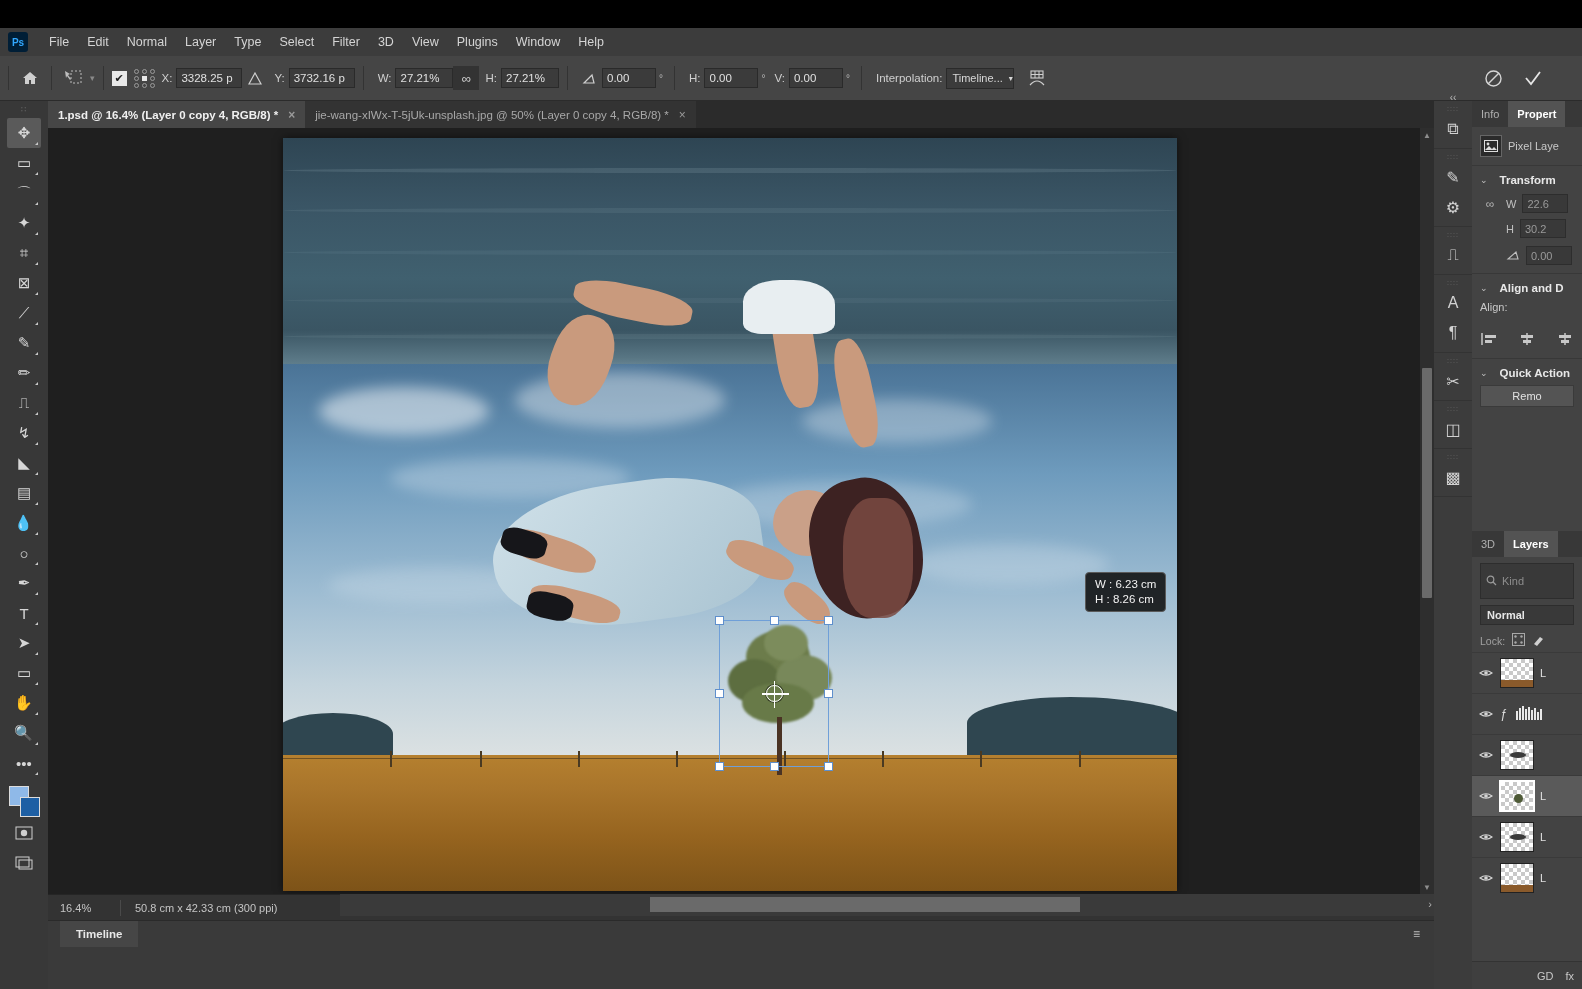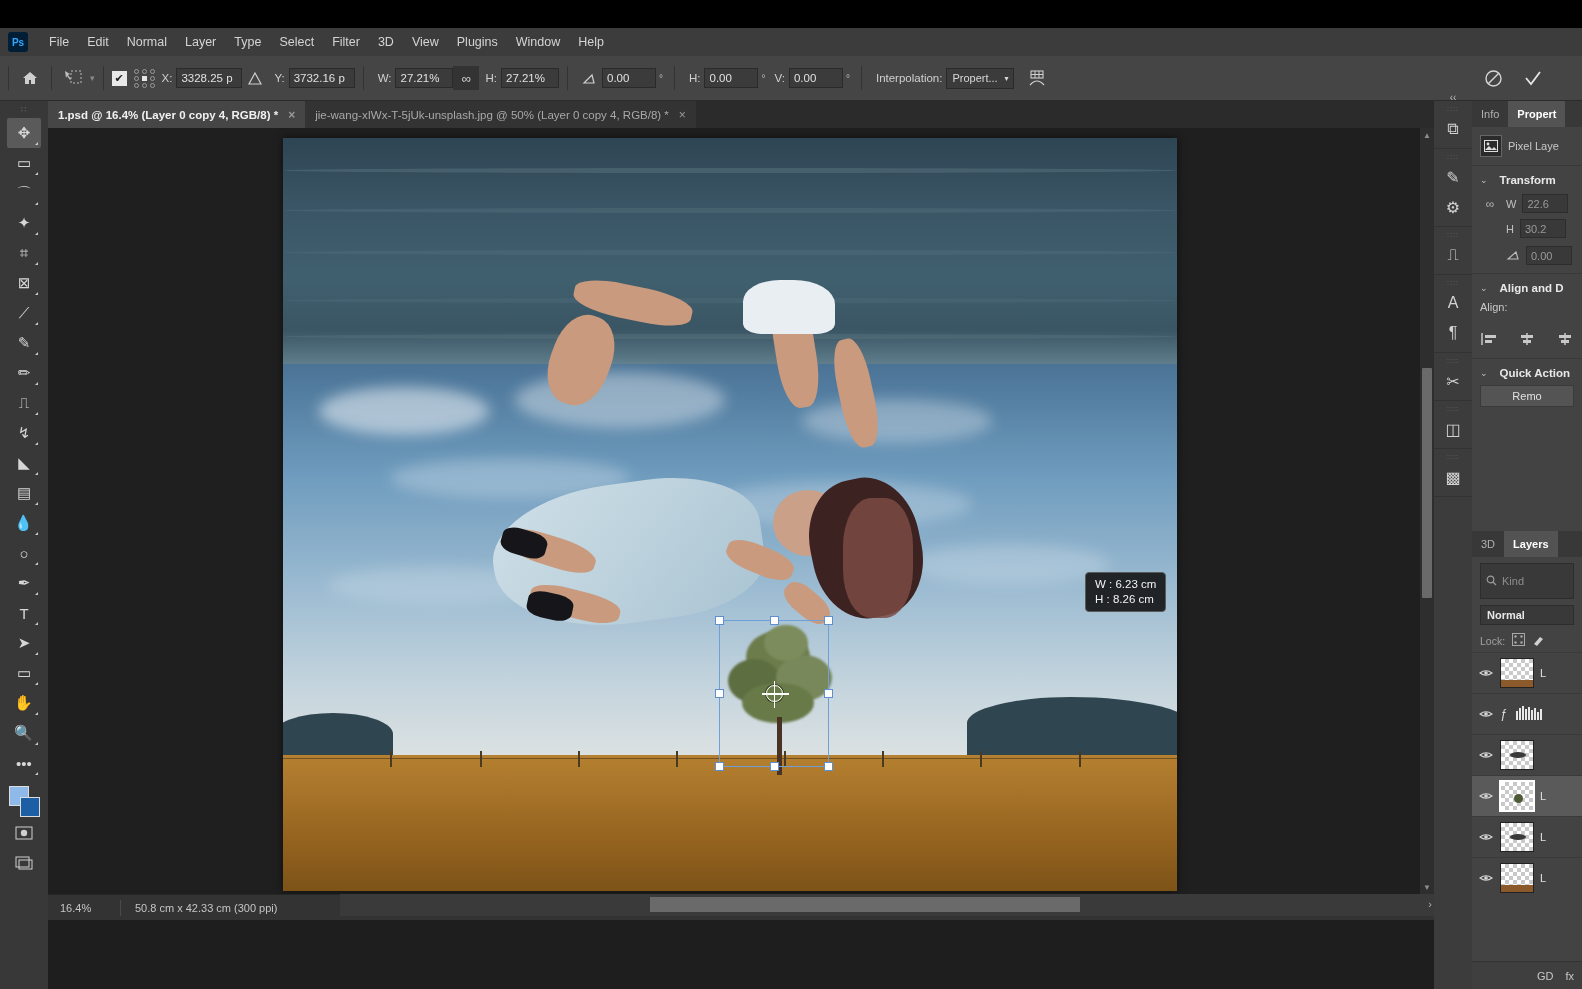--- a/index.html
+++ b/index.html
@@ -264,21 +264,21 @@
     <div class="obsep"></div>
     <span class="ob-lbl">H:</span>
     <div class="ob-field" style="width:54px;">0.00</div>
     <span class="ob-deg">°</span>
     <span class="ob-lbl">V:</span>
     <div class="ob-field" style="width:54px;">0.00</div>
     <span class="ob-deg">°</span>
     <div class="obsep"></div>
     <span class="ob-lbl">Interpolation:</span>
     <div class="ob-select" style="width:68px;justify-content:space-between;">
-      <span>Propert...</span>
+      <span>Timeline...</span>
       <span style="font-size:8px;">▾</span>
     </div>
     <div class="ob-ico" style="margin-left:10px;">
       <svg width="20" height="20" viewBox="0 0 20 20">
         <rect x="4" y="3" width="12" height="7" fill="none" stroke="#cfcfcf" stroke-width="1.1"></rect>
         <line x1="8" y1="3" x2="8" y2="10" stroke="#cfcfcf" stroke-width="1"></line>
         <line x1="12" y1="3" x2="12" y2="10" stroke="#cfcfcf" stroke-width="1"></line>
         <line x1="4" y1="6.5" x2="16" y2="6.5" stroke="#cfcfcf" stroke-width="1"></line>
         <path d="M3 17q7-8 14 0" fill="none" stroke="#cfcfcf" stroke-width="1.2"></path>
       </svg>
@@ -510,20 +510,24 @@
     <div class="st-dims">50.8 cm x 42.33 cm (300 ppi)</div>
     <div class="st-arrow" style="margin-left:70px;">›</div>
     <div class="st-sep"></div>
     <div class="st-arrow">‹</div>
   </div>
   <div class="hscroll">
     <div class="hthumb"></div>
     <div style="position:absolute;right:2px;top:4px;color:#b0b0b0;font-size:11px;">›</div>
   </div>
 
+  <div class="timeline">
+    <div class="tl-tab">Timeline</div>
+    <div class="tl-menu">≡</div>
+  </div>
 
   <div class="railcollapse">‹‹</div>
   <div class="rail">
     <div id="rail-groups">
         <div class="railgrp">
           <div class="railgrip">::::</div>
           <div class="railicon">⧉</div>
         </div>
         <div class="railgrp">
           <div class="railgrip">::::</div>

